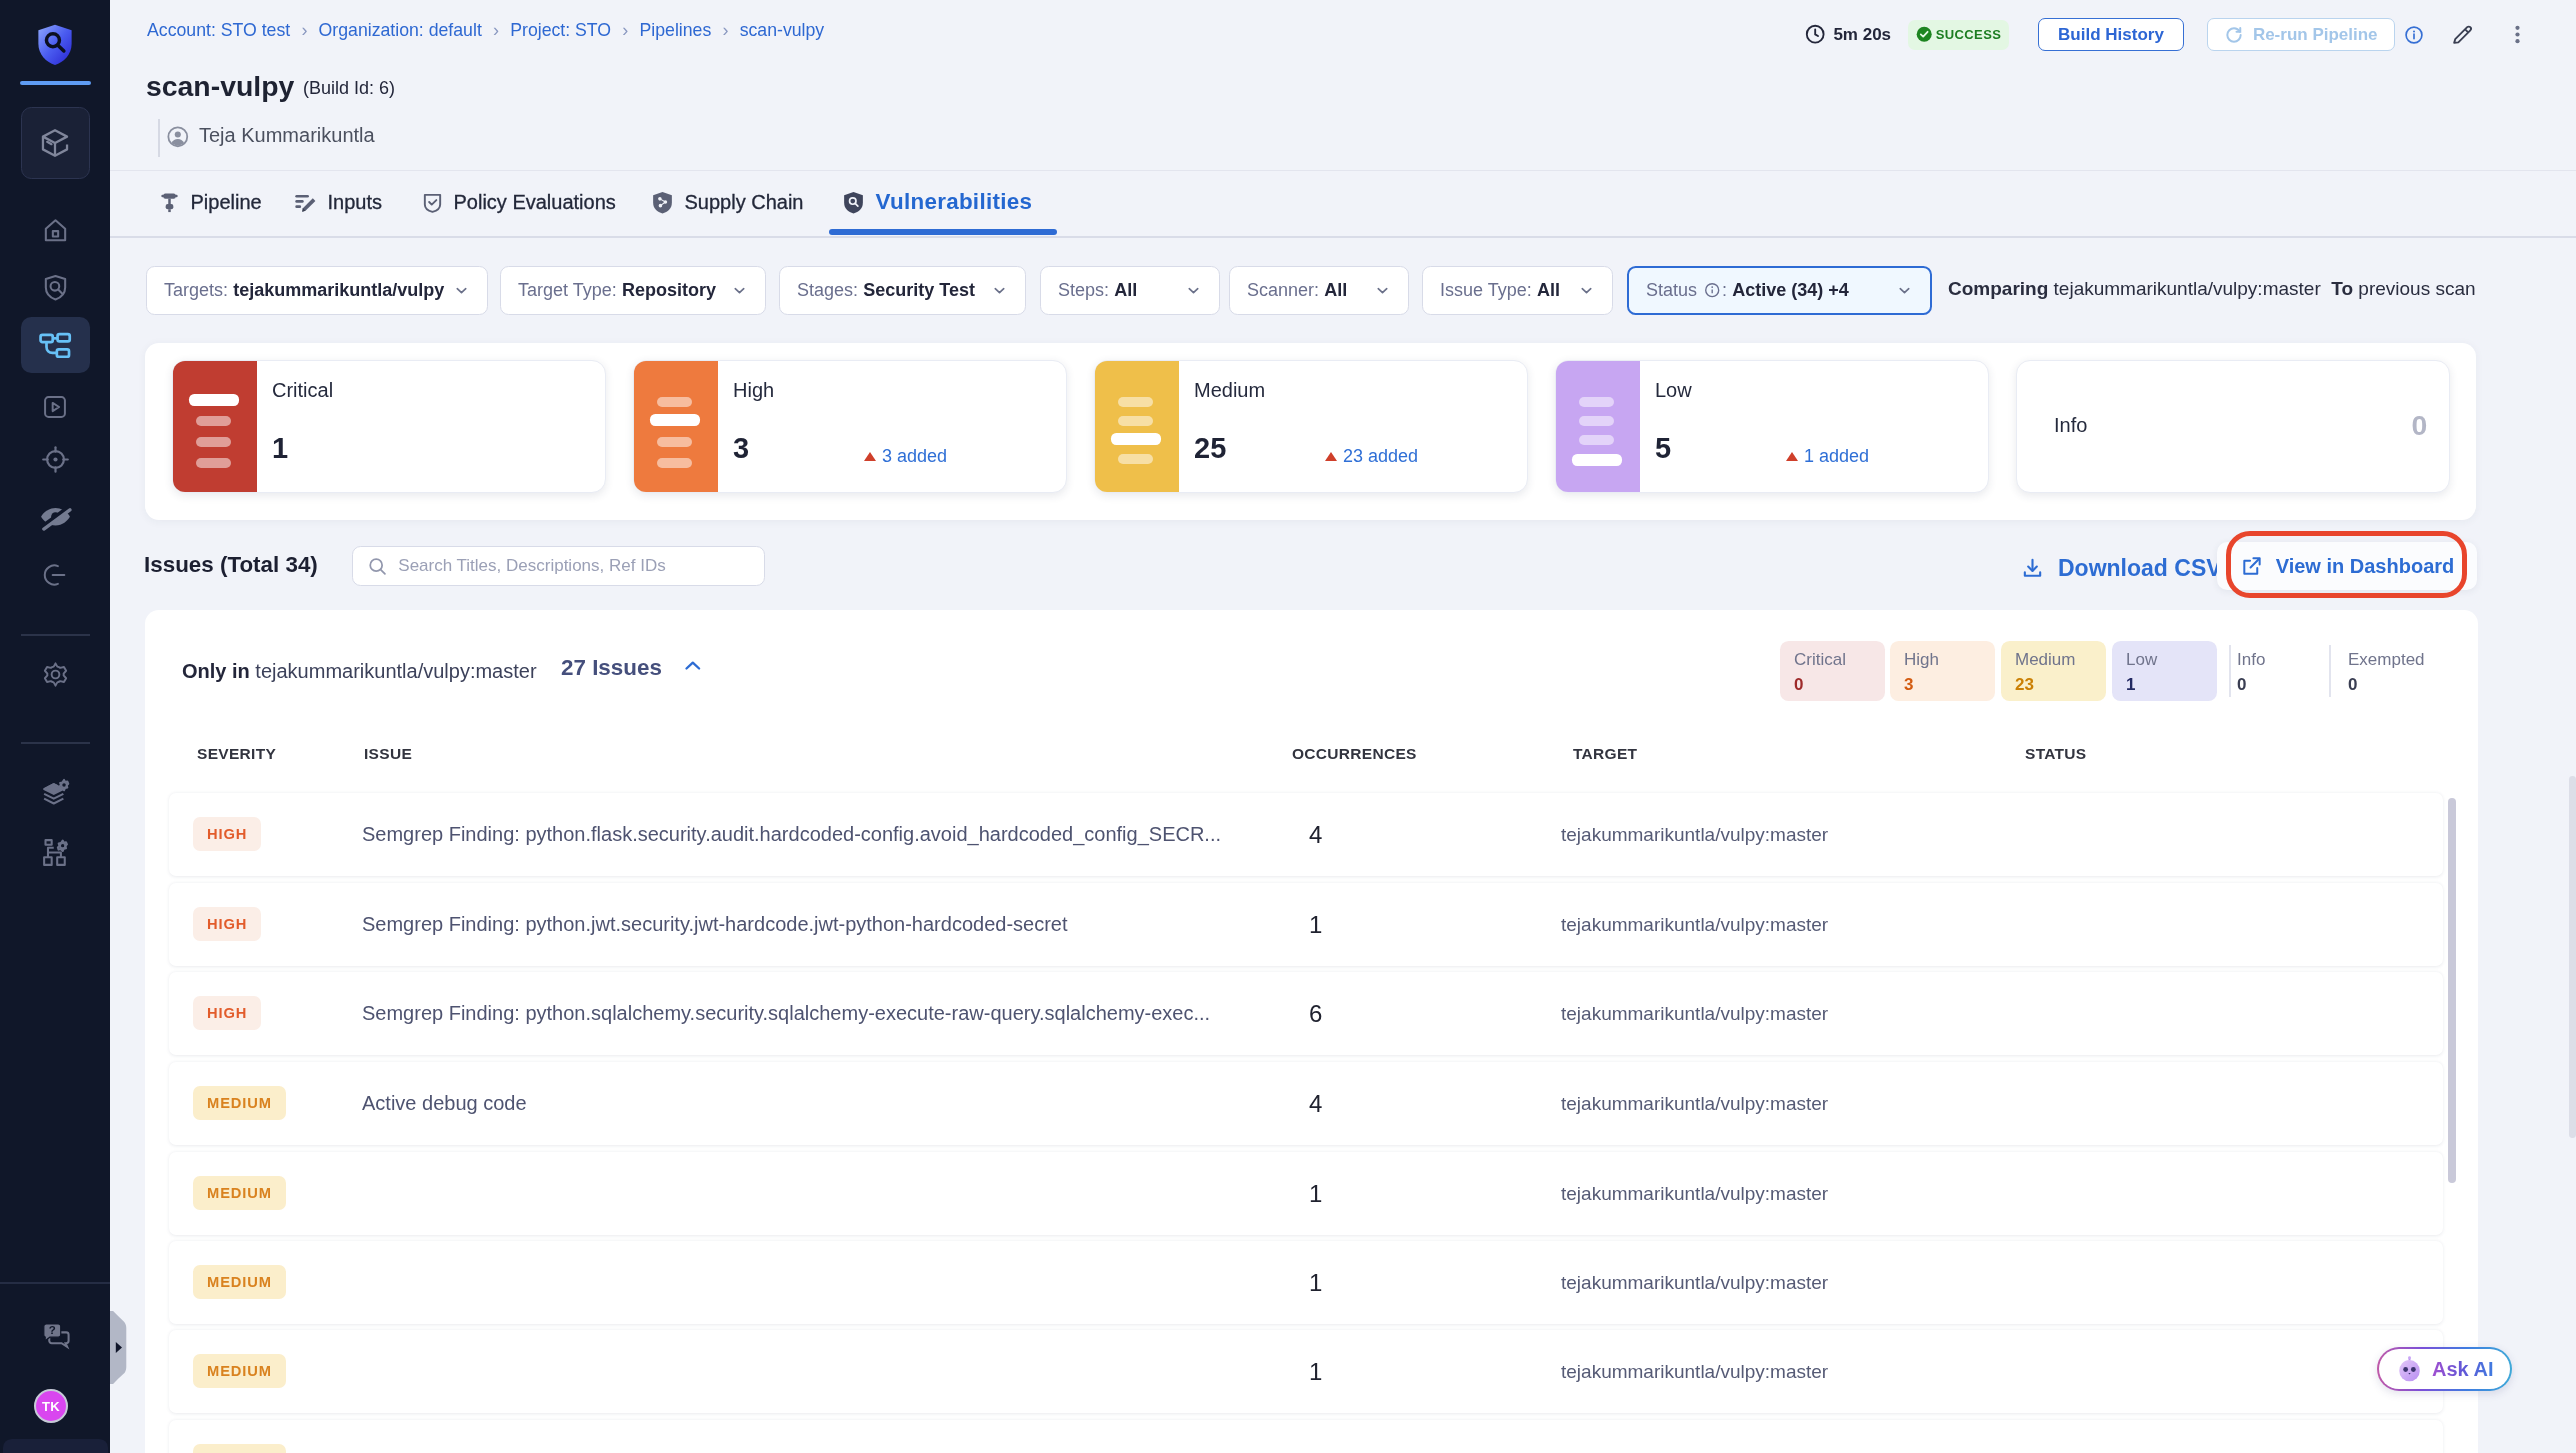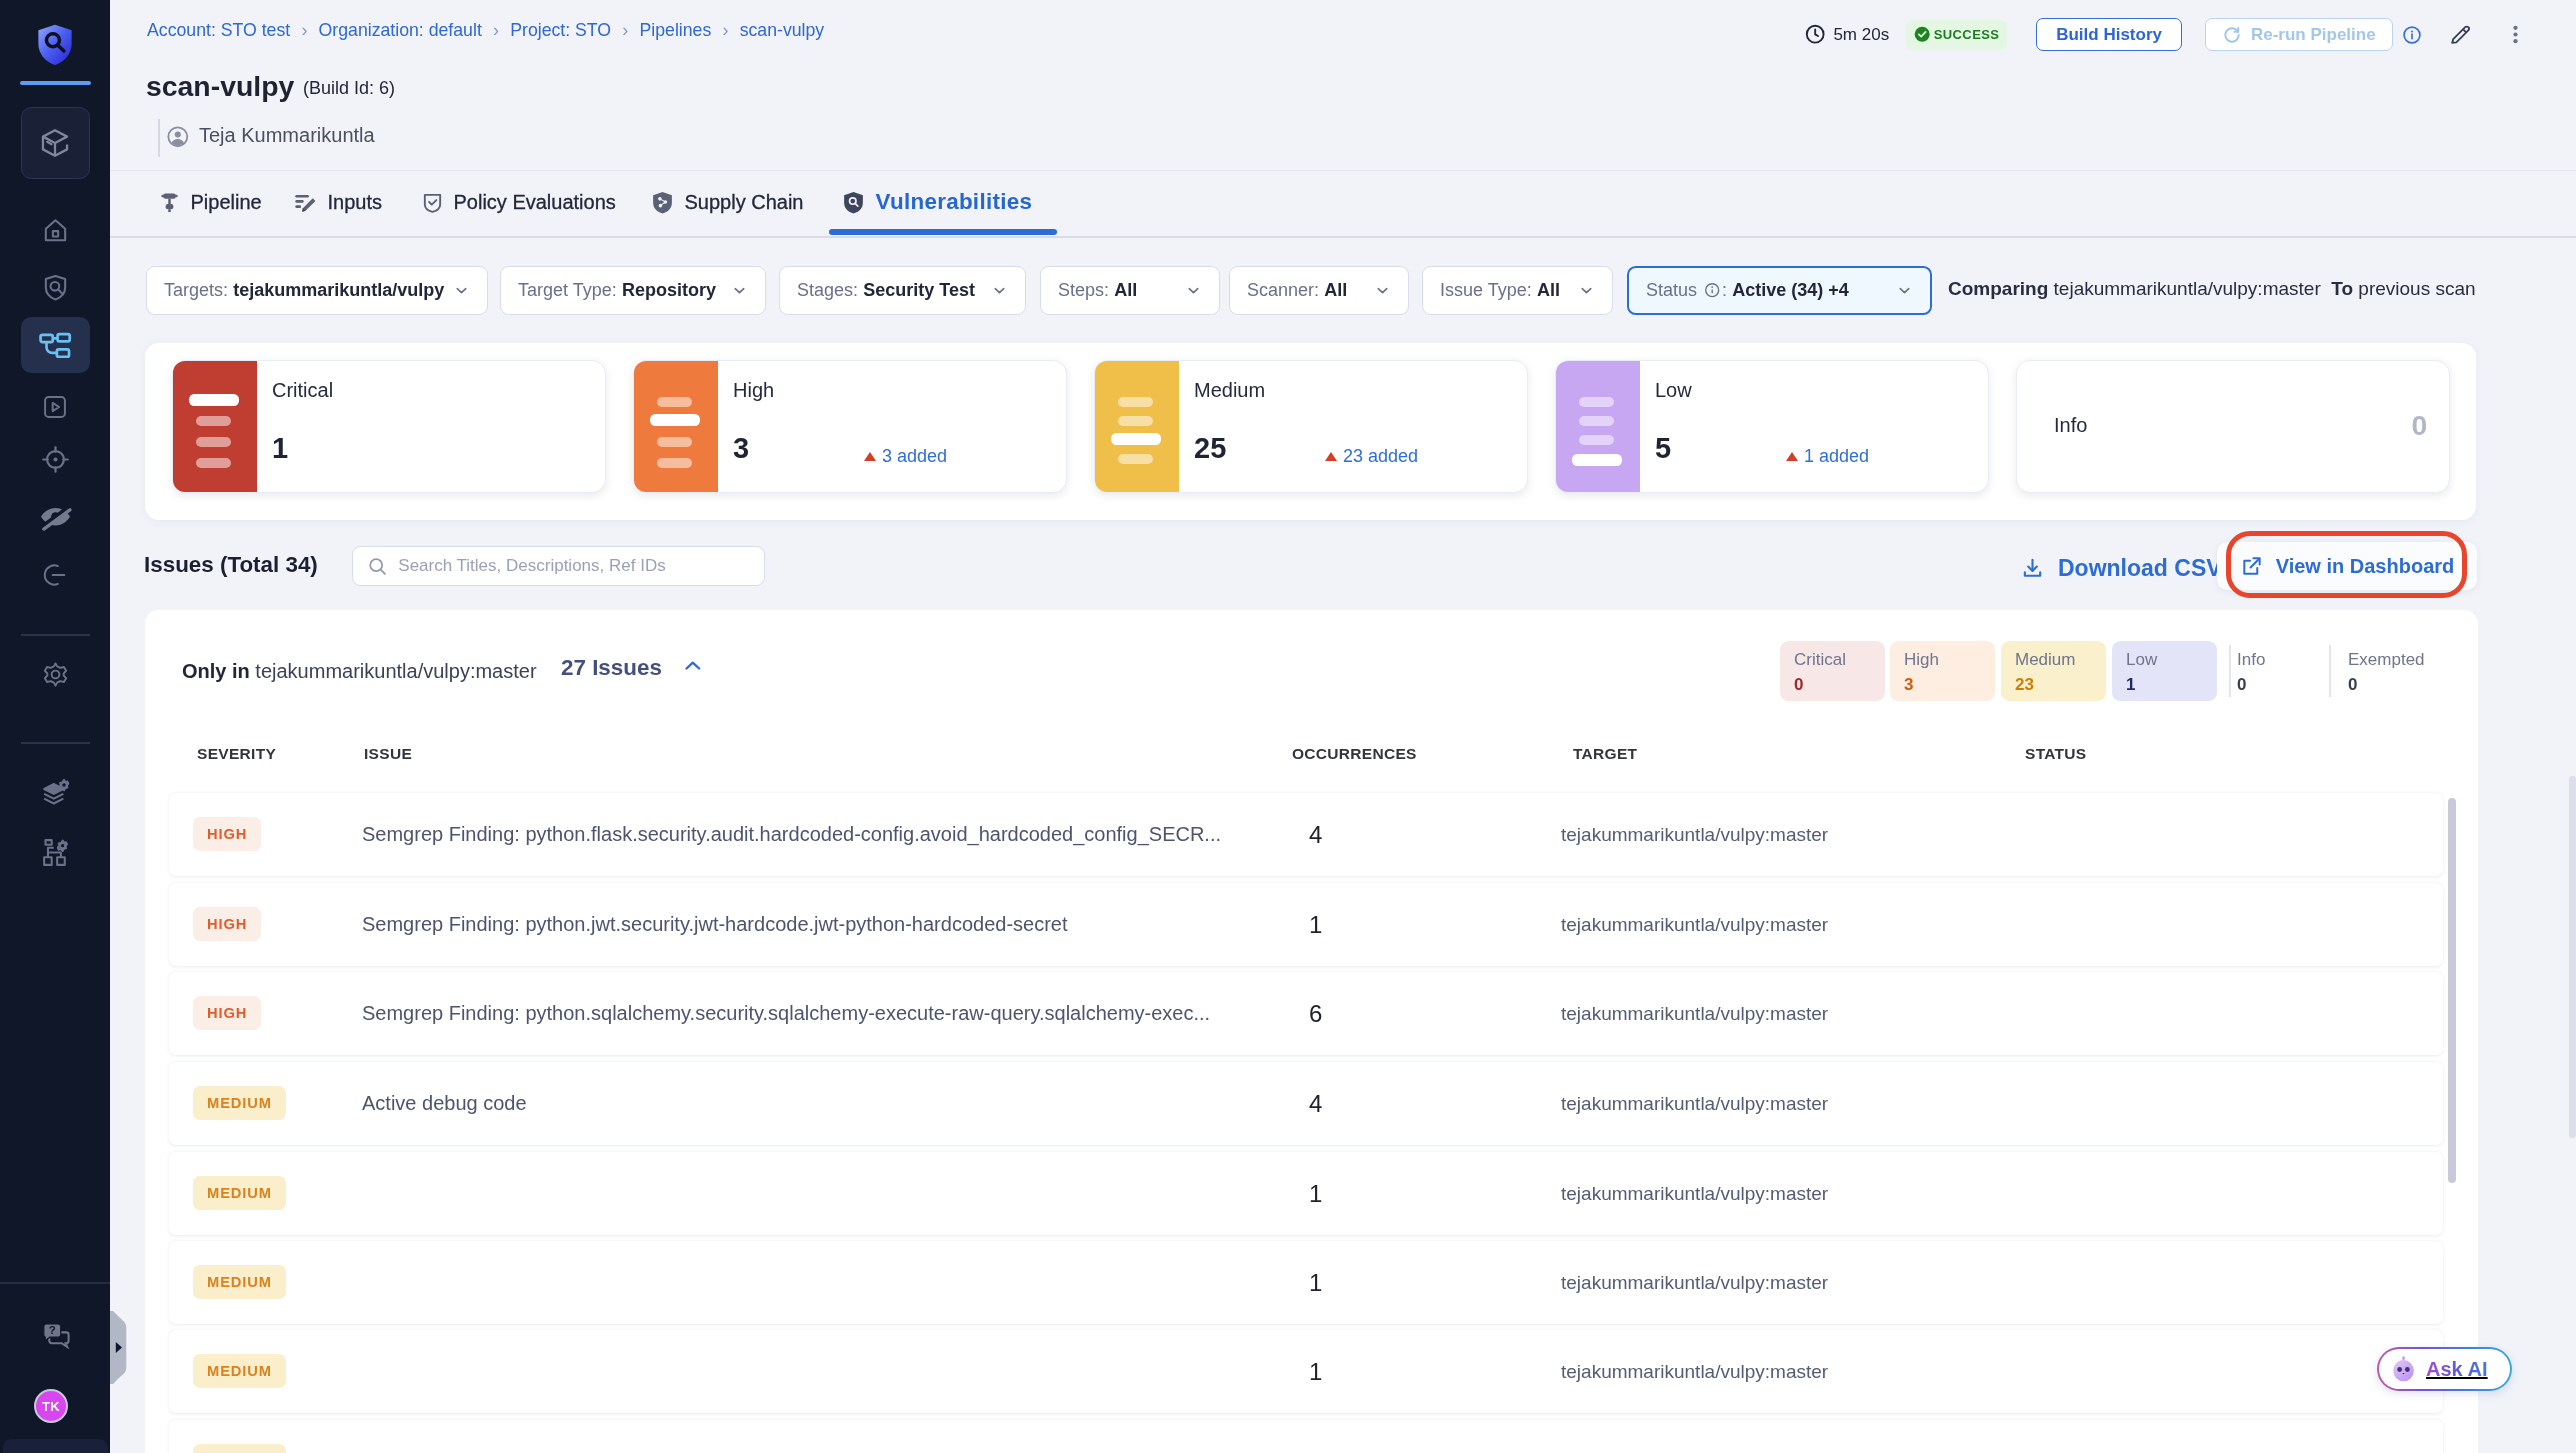--- a/index.html
+++ b/index.html
@@ -18,21 +18,21 @@
 #tk { position:absolute; left:34px; top:1389px; width:34px; height:34px; border-radius:50%; background:#d946ef; border:2.2px solid #c6cad7; color:#fff; font-size:13px; font-weight:bold; display:flex; align-items:center; justify-content:center; letter-spacing:0.4px; }
 
 #crumbs { position:absolute; left:147px; top:20px; font-size:17.7px; color:#2e68d2; white-space:nowrap; }
 #crumbs .sep { color:#8a98c0; padding:0 11.2px; font-size:18px; }
 #title { position:absolute; left:146px; top:70px; font-size:28.4px; font-weight:bold; color:#1e2232; }
 #buildid { position:absolute; left:303px; top:78px; font-size:18px; color:#23263a; }
 #userline { position:absolute; left:158px; top:119px; width:1.7px; height:38px; background:#d6d9e4; }
 #username { position:absolute; left:199px; top:124px; font-size:20px; color:#4b505f; }
 
 #trow { position:absolute; left:1804px; top:18px; height:33px; display:flex; align-items:center; white-space:nowrap; }
-#dur { font-size:17px; font-weight:400; color:#23263a; margin-left:7px; }
+#dur { font-size:17px; font-weight:700; color:#23263a; margin-left:7px; }
 #succ { margin-left:17px; height:30px; background:#e3f7e3; border-radius:7px; display:flex; align-items:center; padding:0 7.8px; }
 #succ span { font-size:13px; font-weight:bold; color:#1c7d21; letter-spacing:0.4px; margin-left:3.4px; }
 .tbtn { height:33px; border-radius:7px; background:#fff; display:flex; align-items:center; padding:0 19px; font-size:17px; font-weight:bold; white-space:nowrap; }
 #bh { margin-left:29px; padding:0 19px; border:1.7px solid #366fd4; color:#2d66d4; }
 #rr { margin-left:23px; padding:0 16.4px; border:1.7px solid #bad4ee; color:#a3c6e9; }
 
 #tabstrip-top { position:absolute; left:110px; top:170px; width:2466px; height:0.9px; background:#e3e5ee; }
 #tabstrip-bot { position:absolute; left:110px; top:236px; width:2466px; height:1.7px; background:#d9dce8; }
 #tabunderline { position:absolute; left:829px; top:229px; width:228px; height:6px; border-radius:3.4px; background:#2e6bd4; }
 .tab { position:absolute; top:189px; height:26px; display:flex; align-items:center; font-size:20px; font-weight:400; color:#23283a; white-space:nowrap; -webkit-text-stroke:0.3px currentColor; }
@@ -75,21 +75,21 @@
 .badge { position:absolute; left:24px; top:24px; height:34px; border-radius:7px; display:flex; align-items:center; padding:0 14px; font-size:14.7px; font-weight:bold; letter-spacing:0.9px; }
 .badge.high { background:#fbeee7; color:#e25c2b; }
 .badge.med { background:#fbeecb; color:#d9821f; }
 .itext { position:absolute; left:193px; top:0; height:83px; display:flex; align-items:center; font-size:20px; color:#4e5370; }
 .occ { position:absolute; left:1140px; top:0; height:83px; display:flex; align-items:center; font-size:24px; font-weight:400; color:#20222f; }
 .tgt { position:absolute; left:1392px; top:0; height:83px; display:flex; align-items:center; font-size:19px; color:#565b76; }
 #innersb { position:absolute; left:2448px; top:798px; width:7.8px; height:385px; border-radius:4.3px; background:#c9c9d9; }
 #pagesb { position:absolute; left:2569px; top:776px; width:7px; height:362px; border-radius:3.4px; background:#dcdee8; }
 
 #askai { position:absolute; left:2377px; top:1347px; width:135px; height:44px; border-radius:22.4px; background:linear-gradient(90deg,#c05aa8,#7a4fd8,#3f7ce0,#3fa9d8); padding:2.2px; box-shadow:0 2.6px 8.6px rgba(60,60,120,.15); }
-#askai .in { width:100%; height:100%; border-radius:20px; background:#fff; display:flex; align-items:center; padding-left:10px;text-decoration:underline; }
+#askai .in { width:100%; height:100%; border-radius:20px; background:#fff; display:flex; align-items:center; padding-left:16px; }
 #askai .t { font-size:20px; font-weight:bold; margin-left:7.8px; background:linear-gradient(90deg,#a14fd0,#6157d6,#3f7ce0); -webkit-background-clip:text; background-clip:text; color:transparent; }
 </style>
 </head>
 <body>
 <div id="sidebar">
 
   <svg class="abs" style="left:36px;top:23px" width="38" height="43" viewBox="0 0 24 27">
     <defs>
         <linearGradient id="lg1" x1="0" y1="0" x2="1" y2="1">
       <stop offset="0" stop-color="#8fa8fa"></stop>

